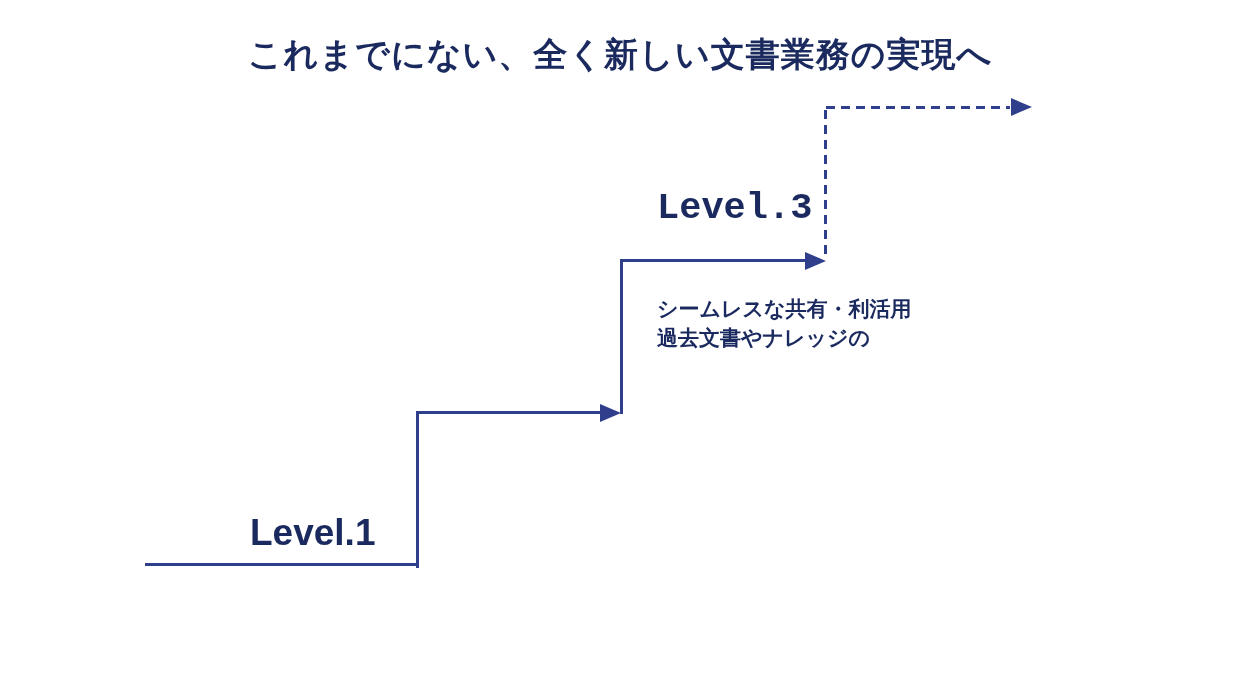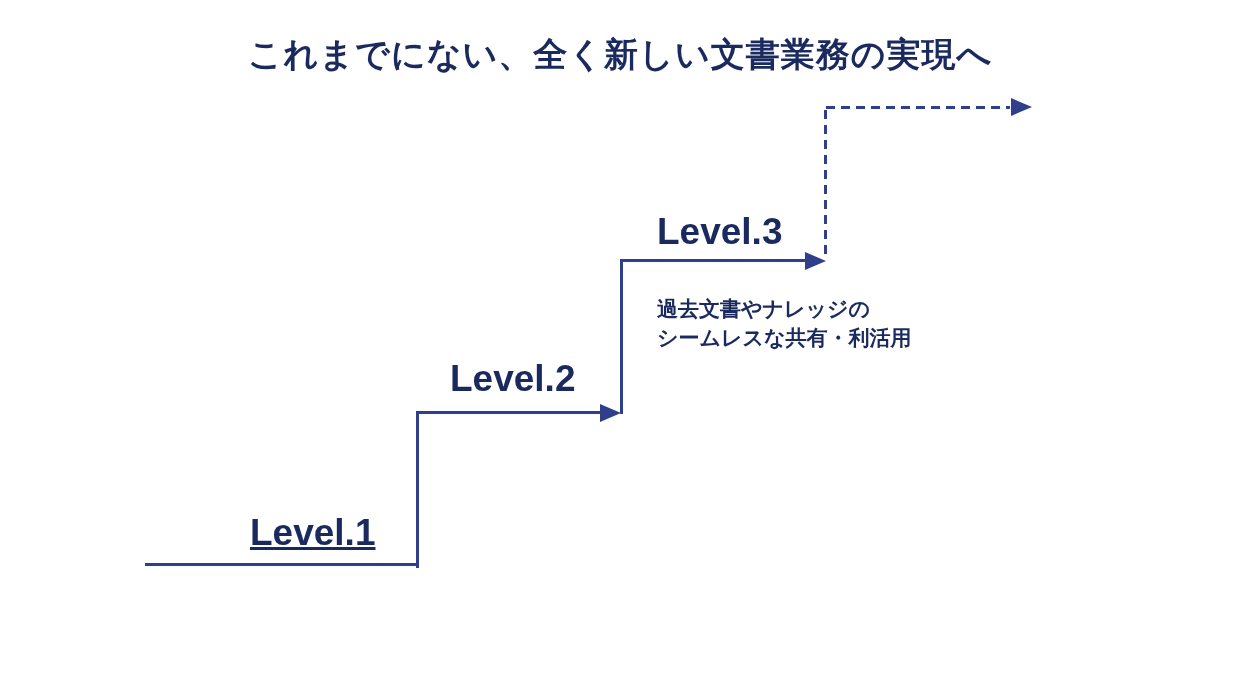--- a/index.html
+++ b/index.html
@@ -60,23 +60,23 @@
   .ah-future{left:1011px;top:98px;}
   
   .level-label{
     position:absolute;
     font-size:37px;
     font-weight:bold;
     color:var(--text);
     line-height:1.1;
     white-space:nowrap;
   }
-  .label-1{left:250px;top:513px;text-decoration:underline;}
+  .label-1{left:250px;top:513px;}
   .label-2{left:450px;top:359px;}
-  .label-3{left:657px;top:212px;}
+  .label-3{left:657px;top:188px;font-family:Liberation Mono, monospace;}
   
   .level-desc{
     position:absolute;
     font-size:21px;
     font-weight:bold;
     color:var(--text);
     line-height:29px;
     white-space:nowrap;
   }
   .desc-1{left:167px;top:589px;}
@@ -97,21 +97,20 @@
   <div class="line riser2"></div>
   <div class="line floor3"></div>
   <div class="arrow-right ah-step3"></div>
 
   <div class="dash-v"></div>
   <div class="dash-h"></div>
   <div class="arrow-right ah-future"></div>
 
   <div class="level-label label-1">Level.1</div>
 
-  <div class="level-label label-2">Level.2</div>
 
   <div class="level-label label-3">Level.3</div>
   <div class="level-desc desc-3">
+    <div>シームレスな共有・利活用</div>
     <div>過去文書やナレッジの</div>
-    <div>シームレスな共有・利活用</div>
   </div>
 
 </div>
 
 </body></html>

